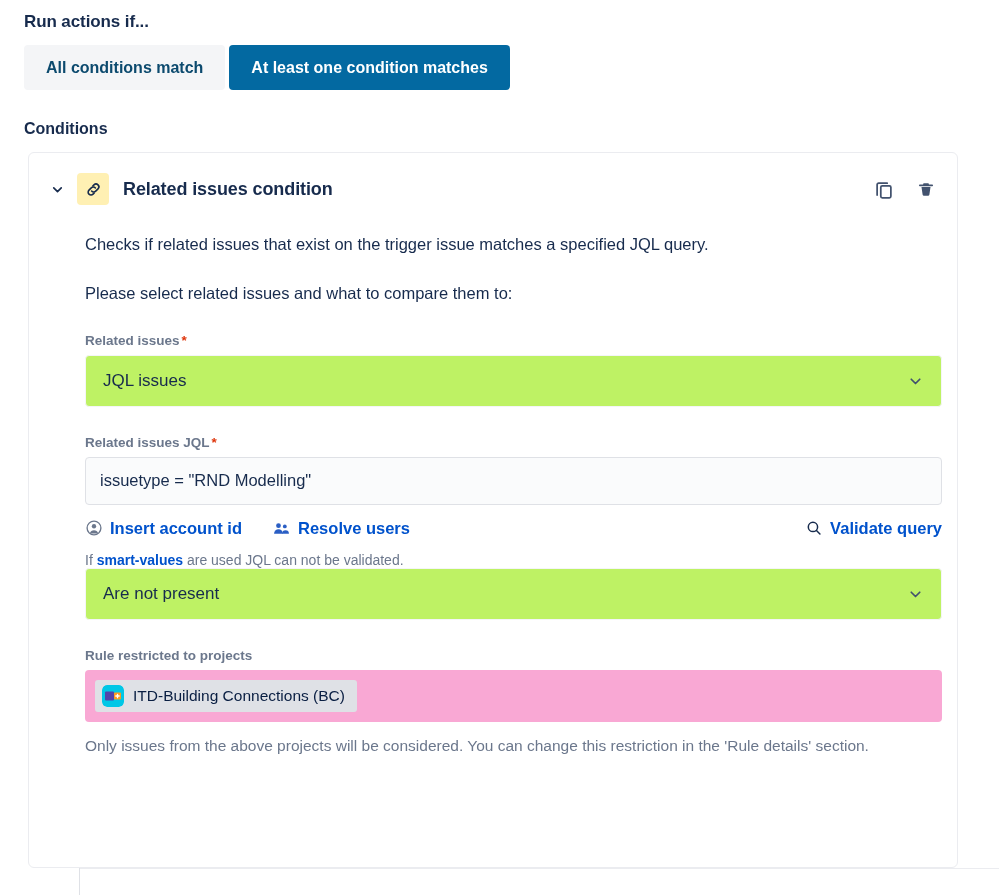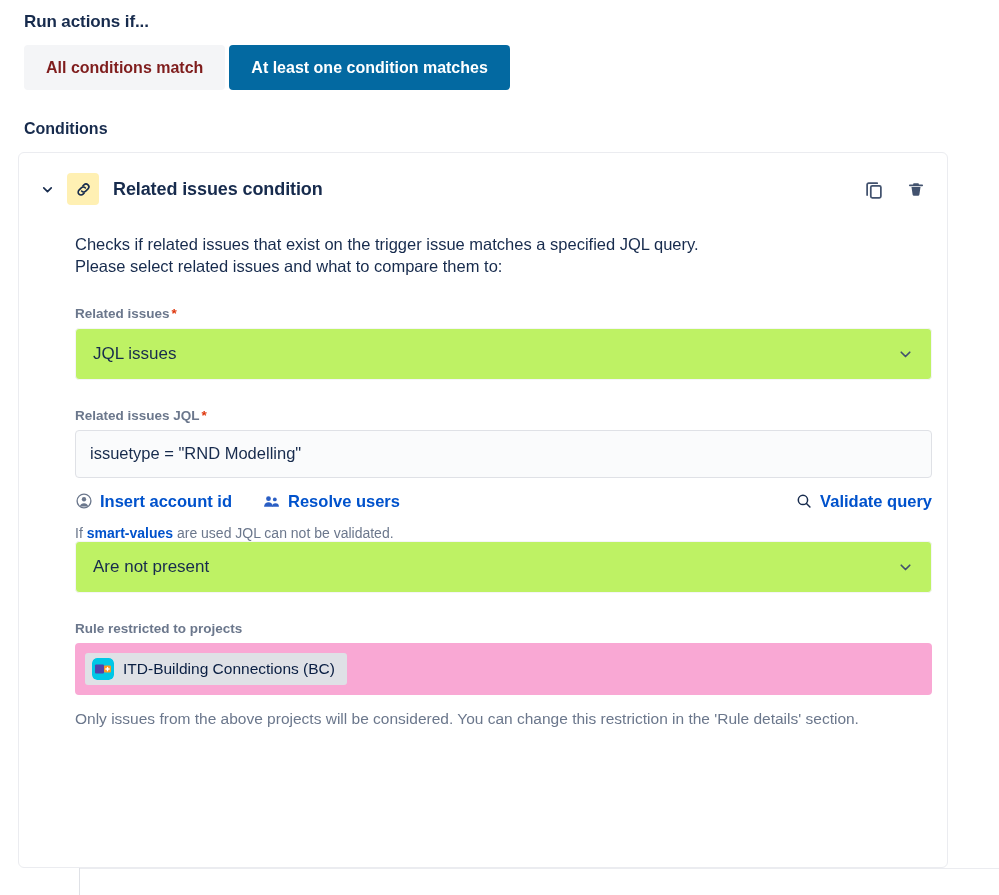--- a/index.html
+++ b/index.html
@@ -45,41 +45,41 @@
     border-radius: 4px;
     font-size: 16px;
     font-weight: bold;
     border: none;
     cursor: pointer;
     font-family: "Liberation Sans", sans-serif;
     white-space: nowrap;
   }
   .toggle-btn.inactive {
     background: #F4F5F7;
-    color: #7f1d1d;
+    color: #0c4a6e;
   }
   .toggle-btn.active {
     background: #0369a1;
     color: #FFFFFF;
   }
 
   
   .conditions-heading {
     position: absolute;
     left: 24px;
     top: 120px;
     font-size: 16px;
     font-weight: bold;
     color: #172B4D;
   }
 
   
   .condition-card {
     position: absolute;
-    left: 18px;
+    left: 28px;
     top: 152px;
     width: 930px;
     height: 716px;
     background: #FFFFFF;
     border: 1px solid #EBECF0;
     border-radius: 6px;
   }
 
   .card-header {
     position: relative;
@@ -143,20 +143,21 @@
 
   .desc-text {
     font-size: 16.5px;
     color: #172B4D;
     margin-top: 8px;
     line-height: 1.35;
   }
   .select-prompt {
     font-size: 16.5px;
     color: #172B4D;
+    margin-top: 27px;
     line-height: 1.35;
   }
 
   .field-label {
     font-size: 13.5px;
     font-weight: bold;
     color: #6B778C;
     margin-top: 28px;
     margin-bottom: 7px;
   }

